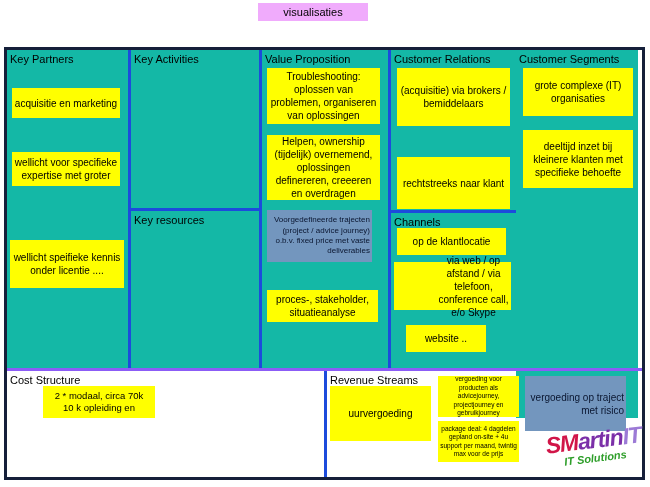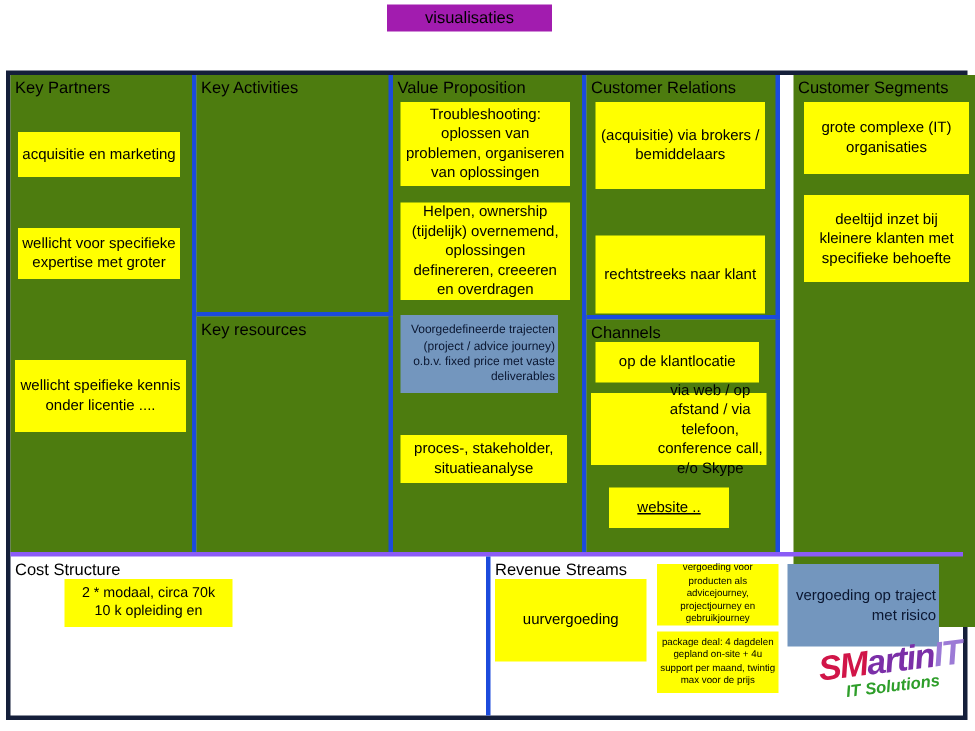--- a/index.html
+++ b/index.html
@@ -5,38 +5,38 @@
   * { margin:0; padding:0; box-sizing:border-box; }
   body { background:#ffffff; font-family:"Liberation Sans", sans-serif; }
   .canvas {
     position:relative; width:650px; height:487px; background:#ffffff;
     overflow:hidden;
   }
   .bmc {
     position:absolute; left:4px; top:47px; width:641px; height:433px;
     border:3px solid #151F3A; background:#ffffff;
   }
-  .section { position:absolute; background:#4d7c0f; }
+  .section { position:absolute; background:#14b8a6; }
   .b-right  { border-right:3px solid #1C4BDC; }
   .b-bottom { border-bottom:3px solid #1C4BDC; }
   .b-top    { border-top:3px solid #8b5cf6; }
   .section-label {
     position:absolute; left:3px; top:3px; font-size:11px; color:#000;
     white-space:nowrap;
   }
   .note {
     position:absolute; background:#FFFF00; color:#000;
     display:flex; align-items:center; justify-content:center;
     text-align:center; line-height:1.3; padding:2px;
   }
   .note.blue { background:#7396BE; color:#0A1630;text-align:right; }
   .pre { white-space:pre-line; }
   .top-note {
     position:absolute; left:258px; top:3px; width:110px; height:18px;
-    background:#a21caf; display:flex; align-items:center; justify-content:center;
+    background:#f0abfc; display:flex; align-items:center; justify-content:center;
     font-size:11px; color:#000;
   }
   .bottom-row {
     position:absolute; left:0; top:318px; width:635px; height:109px;
     display:flex;
   }
   .cost { position:relative; width:320px; height:100%; border-right:3px solid #1C4BDC; }
   .revenue { position:relative; flex:1; height:100%; }
   .logo {
     position:absolute; left:212px; top:58px; width:110px; text-align:center;
@@ -83,24 +83,24 @@
     <div class="section b-right b-bottom" style="left:384px;top:0;width:129px;height:163px;">
       <div class="section-label">Customer Relations</div>
       <div class="note" style="left:6px;top:18px;width:113px;height:58px;font-size:10px;">(acquisitie) via brokers / bemiddelaars</div>
       <div class="note" style="left:6px;top:85px;width:113px;height:52px;font-size:10px;margin-top:22px;">rechtstreeks naar klant</div>
     </div>
 
     <div class="section b-right" style="left:384px;top:163px;width:129px;height:155px;">
       <div class="section-label">Channels</div>
       <div class="note" style="left:6px;top:15px;width:109px;height:27px;font-size:10px;">op de klantlocatie</div>
       <div class="note" style="left:3px;top:49px;width:117px;height:48px;font-size:10px;padding-left:44px;">via web / op afstand / via telefoon, conference call, e/o Skype</div>
-      <div class="note" style="left:15px;top:112px;width:80px;height:27px;font-size:10px;text-decoration:underline;">website ..</div>
+      <div class="note" style="left:15px;top:112px;width:80px;height:27px;font-size:10px;">website ..</div>
     </div>
 
-    <div class="section" style="left:522px;top:0;width:122px;height:368px;">
+    <div class="section" style="left:509px;top:0;width:122px;height:368px;">
       <div class="section-label">Customer Segments</div>
       <div class="note" style="left:7px;top:18px;width:110px;height:48px;font-size:10px;">grote complexe (IT) organisaties</div>
       <div class="note" style="left:7px;top:80px;width:110px;height:58px;font-size:10px;">deeltijd inzet bij kleinere klanten met specifieke behoefte</div>
     </div>
 
     <div class="bottom-row b-top">
 
       <div class="cost">
         <div class="section-label">Cost Structure</div>
         <div class="note pre" style="left:36px;top:15px;width:112px;height:32px;font-size:9.5px;">2 * modaal, circa 70k

